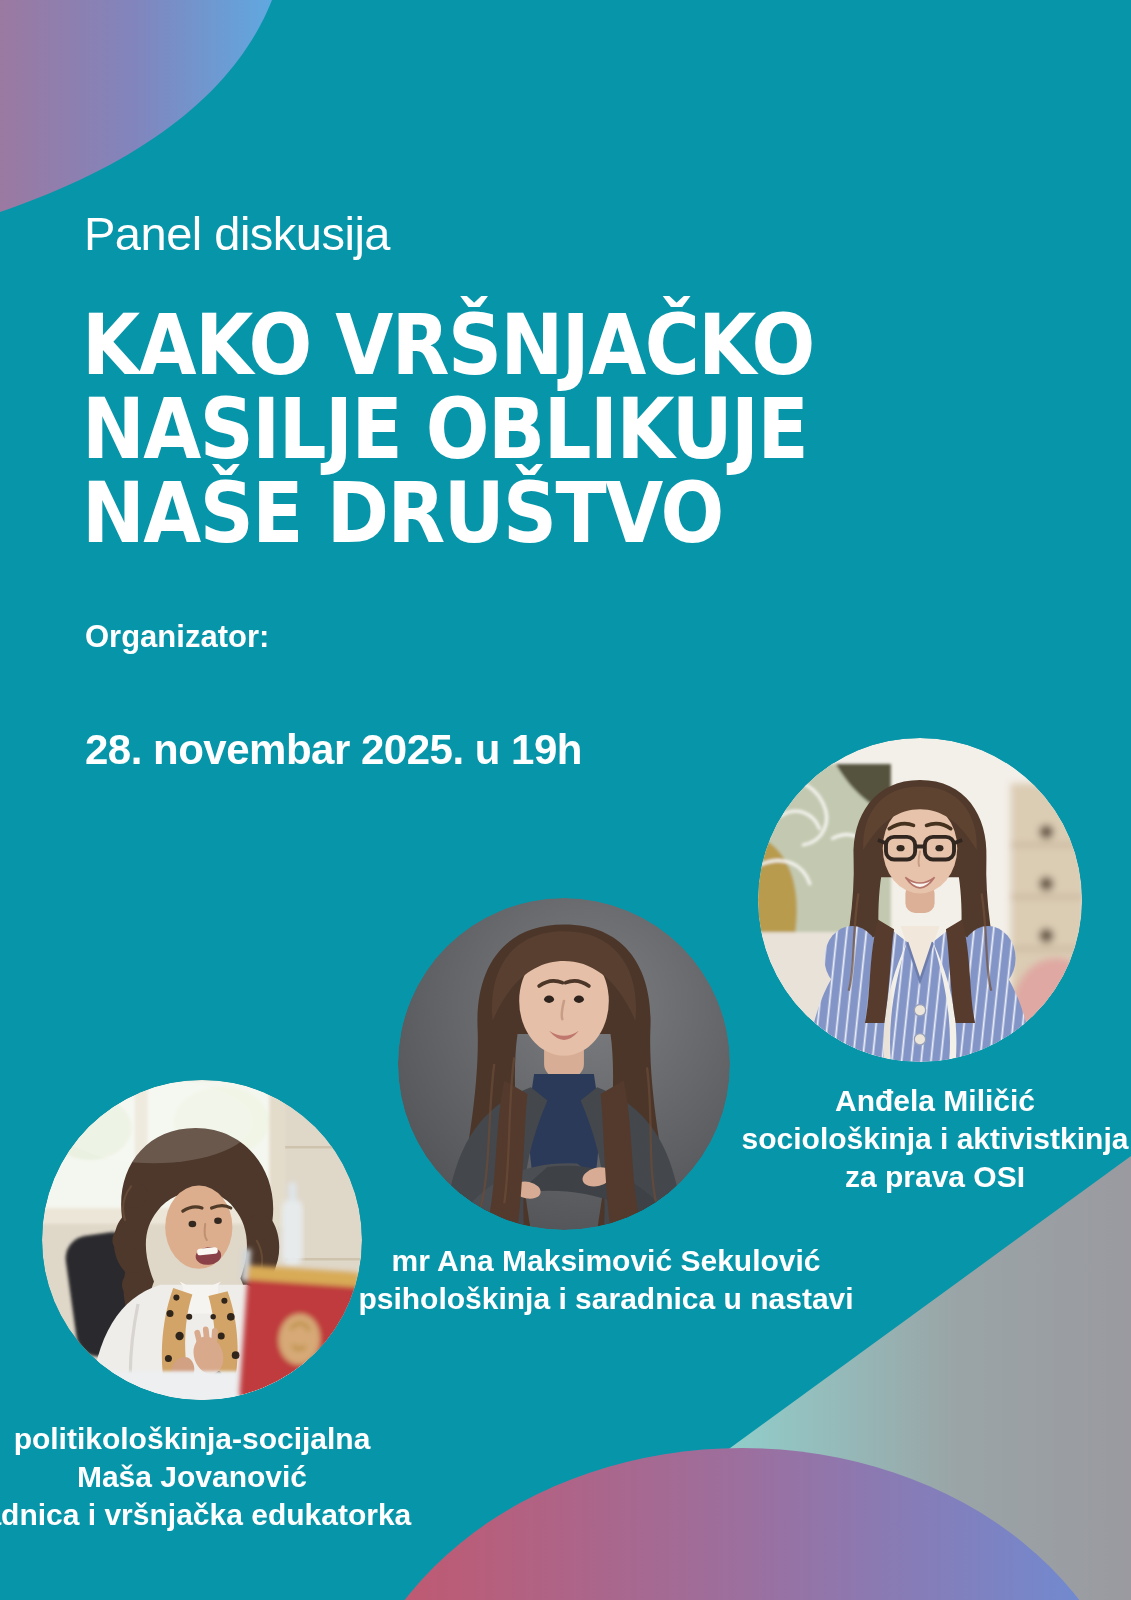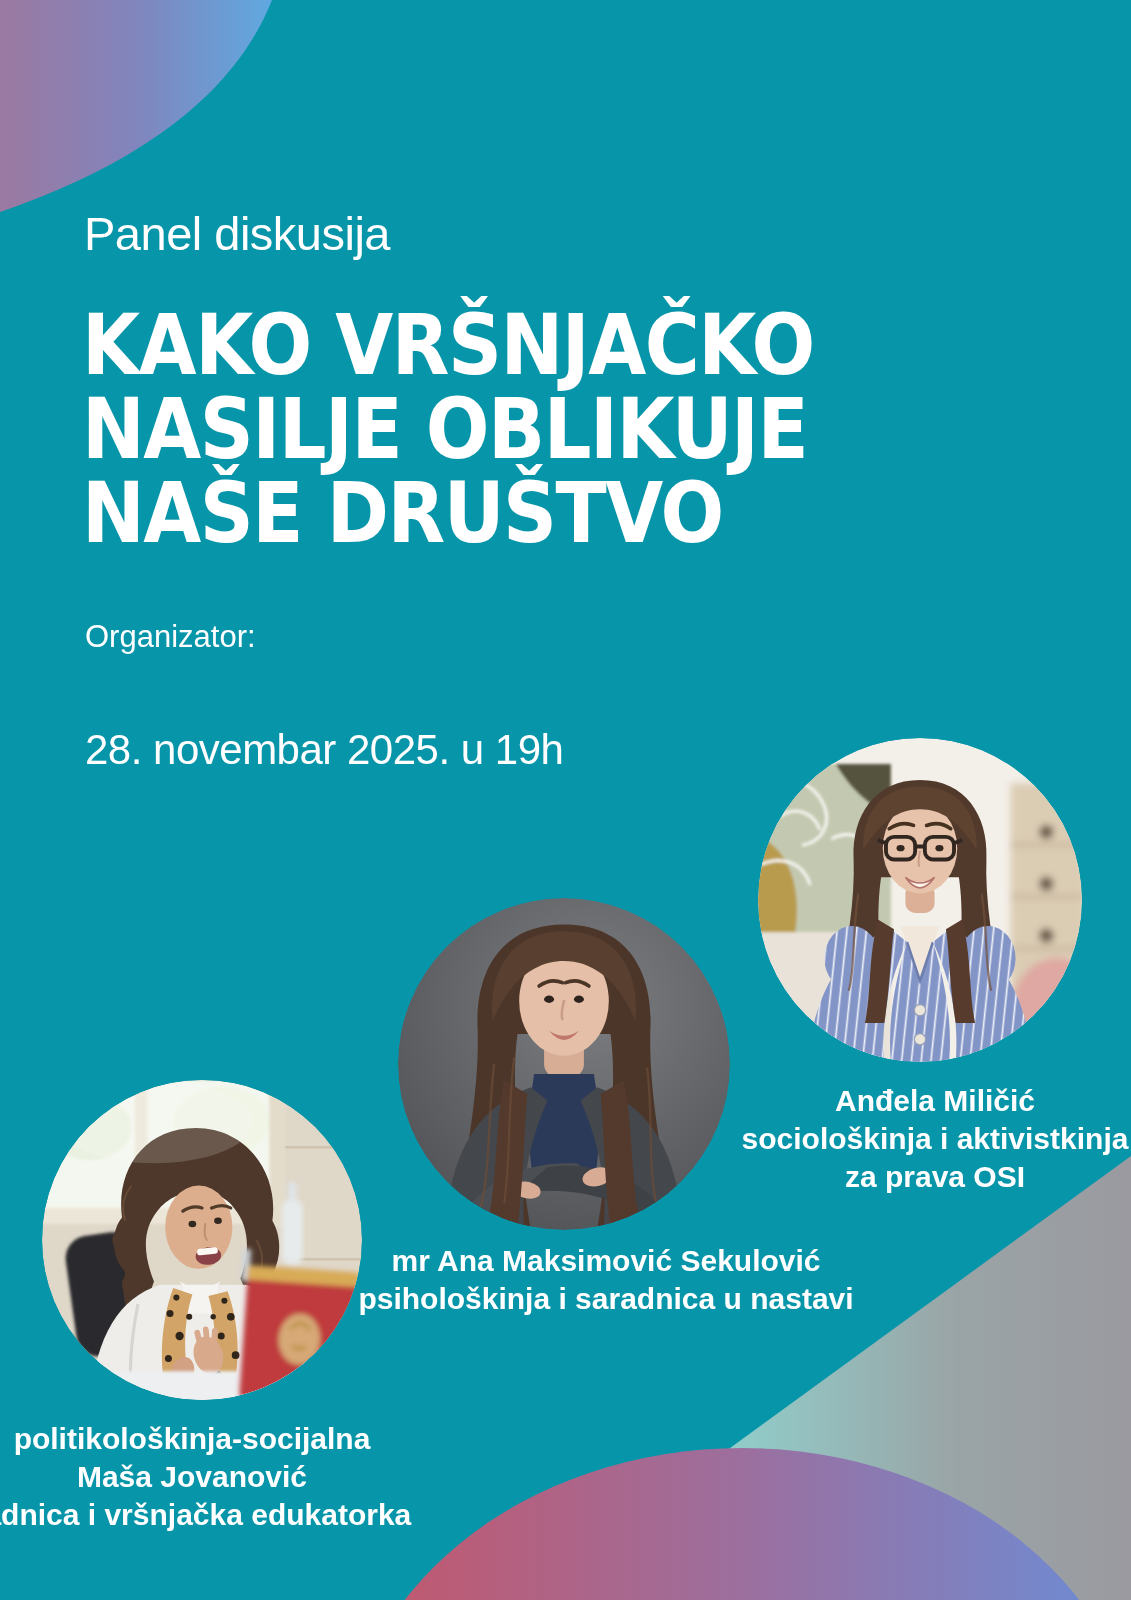--- a/index.html
+++ b/index.html
@@ -12,23 +12,23 @@
   .kicker{
     position:absolute;left:84px;top:206px;
     font-size:47px;font-weight:400;letter-spacing:-0.5px;
   }
   .title{
     position:absolute;left:82px;top:303px;margin:0;
     font-family:"DejaVu Sans","Liberation Sans",sans-serif;
     font-size:75px;line-height:75px;font-weight:700;letter-spacing:-1.5px;
     transform:scaleY(1.12);transform-origin:left top;
   }
-  .org-label{position:absolute;left:85px;top:619px;font-size:31px;font-weight:400;}
+  .org-label{position:absolute;left:85px;top:619px;font-size:31px;font-weight:700;}
   .org-name{position:absolute;left:85px;top:662px;font-size:40px;font-weight:700;letter-spacing:-1px;white-space:nowrap;}
-  .datetime{position:absolute;left:85px;top:726px;font-size:42px;font-weight:400;letter-spacing:-0.5px;white-space:nowrap;}
+  .datetime{position:absolute;left:85px;top:726px;font-size:42px;font-weight:700;letter-spacing:-0.5px;white-space:nowrap;}
   .photo{position:absolute;border-radius:50%;display:block;}
   .photo-masa{left:42px;top:1080px;width:320px;height:320px;}
   .photo-ana{left:398px;top:898px;width:332px;height:332px;}
   .photo-andjela{left:758px;top:738px;width:324px;height:324px;}
   .caption{
     position:absolute;transform:translateX(-50%);
     display:flex;flex-direction:column;align-items:center;
     font-size:30px;line-height:38px;font-weight:700;text-align:center;
   }
   .caption div{white-space:nowrap;}

